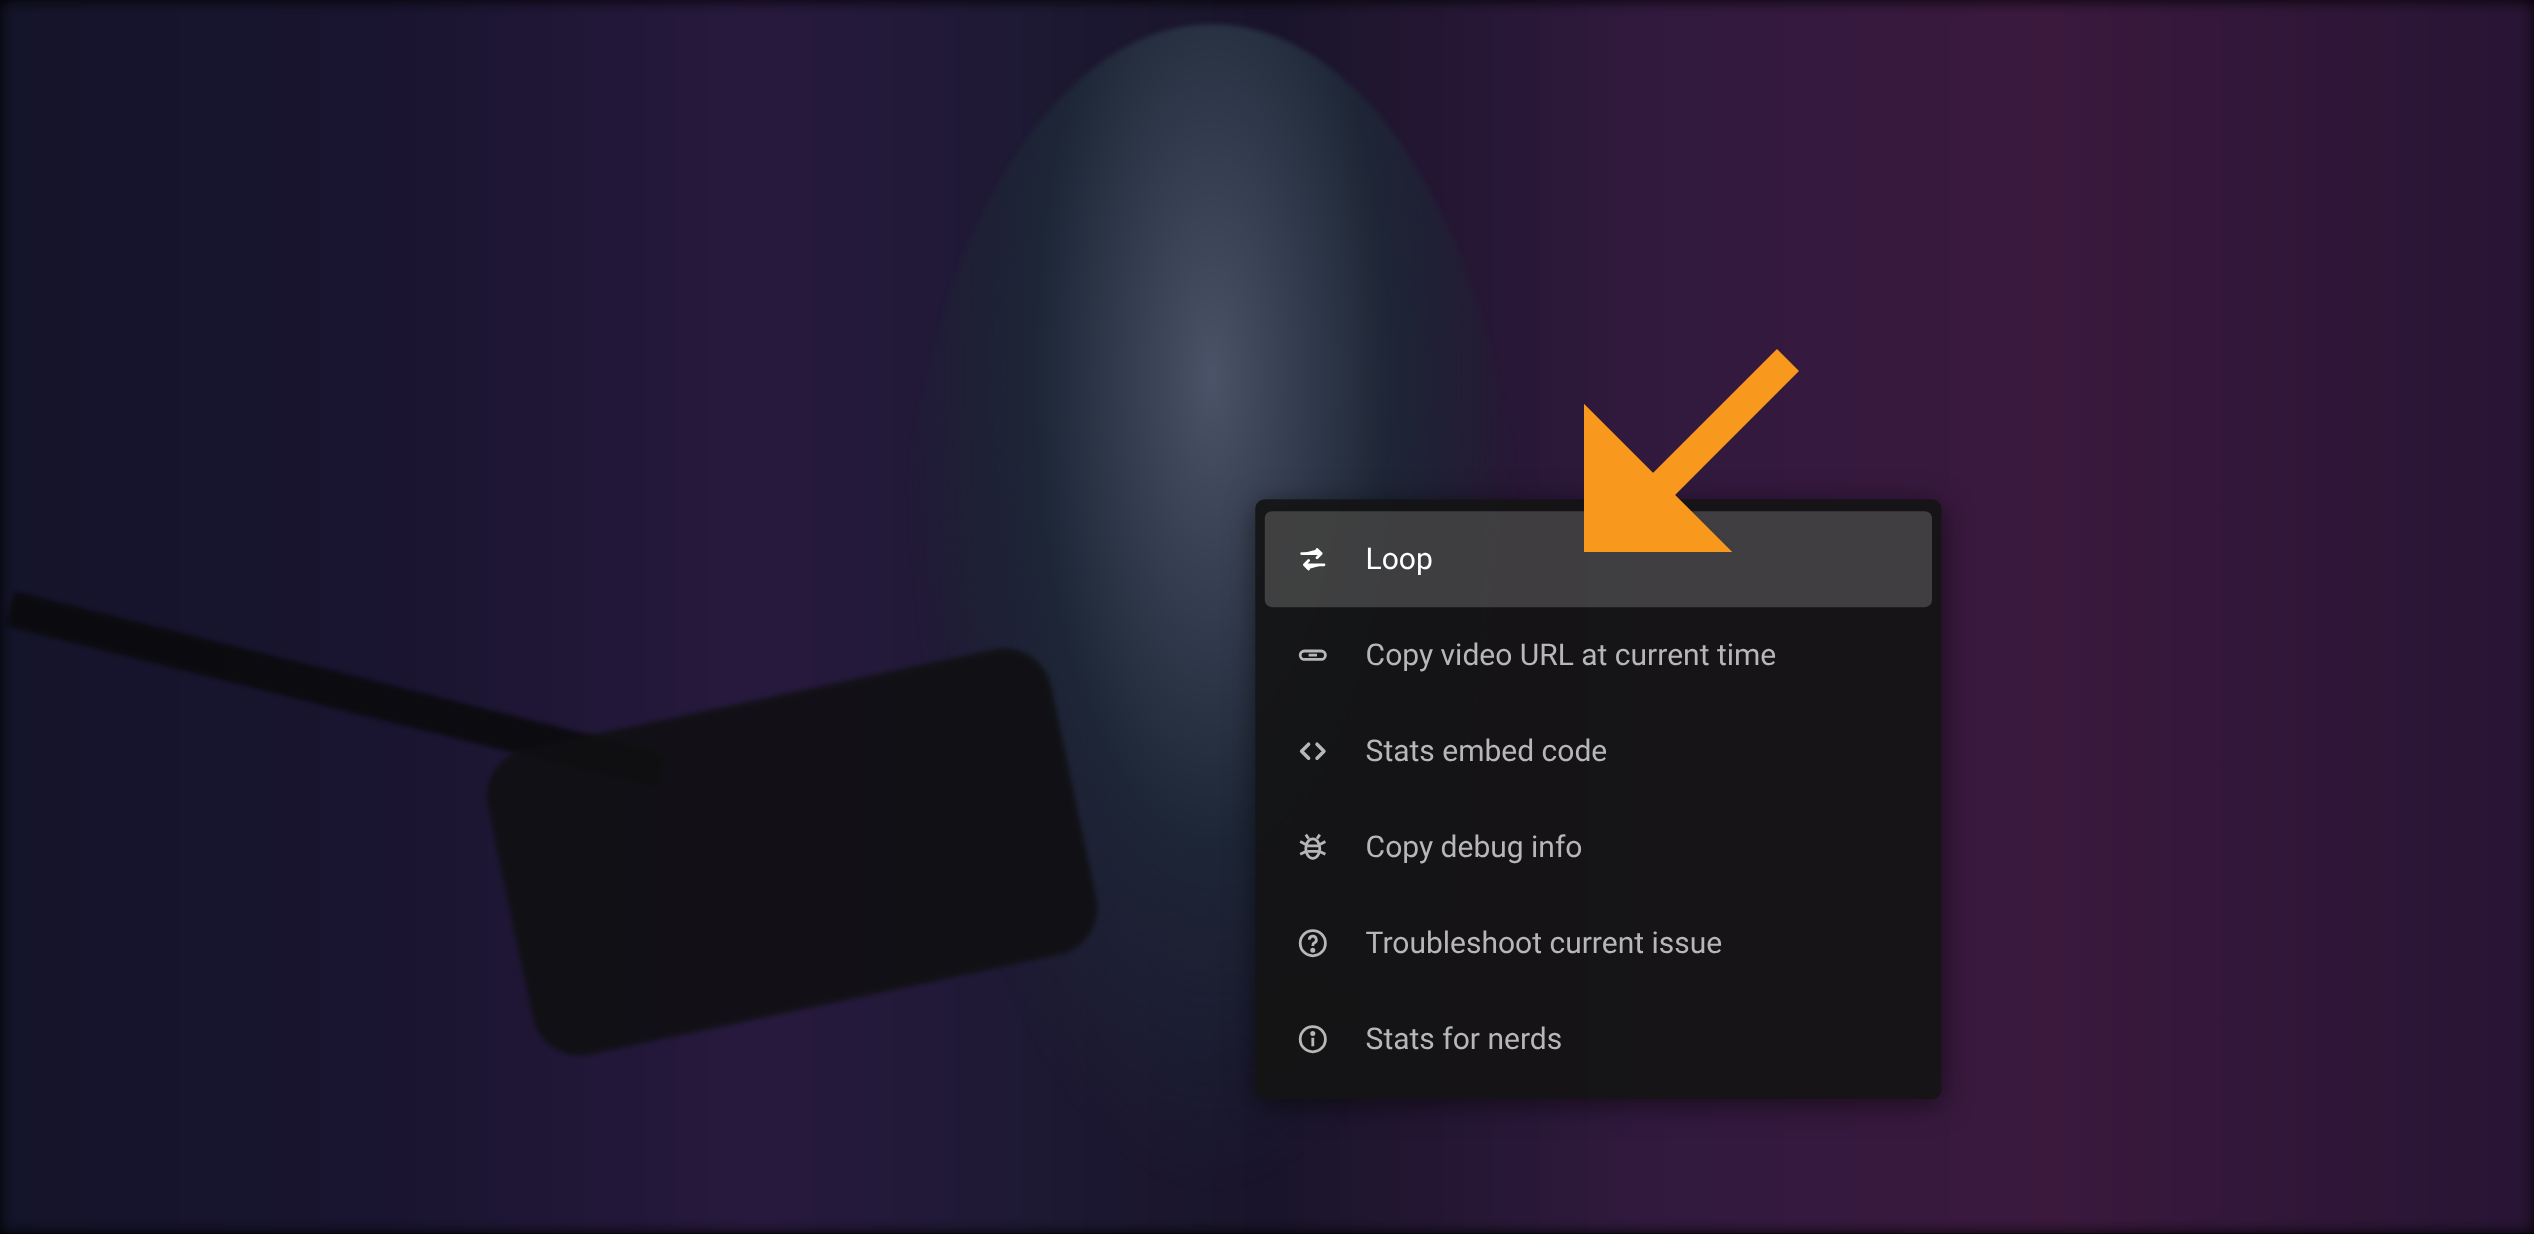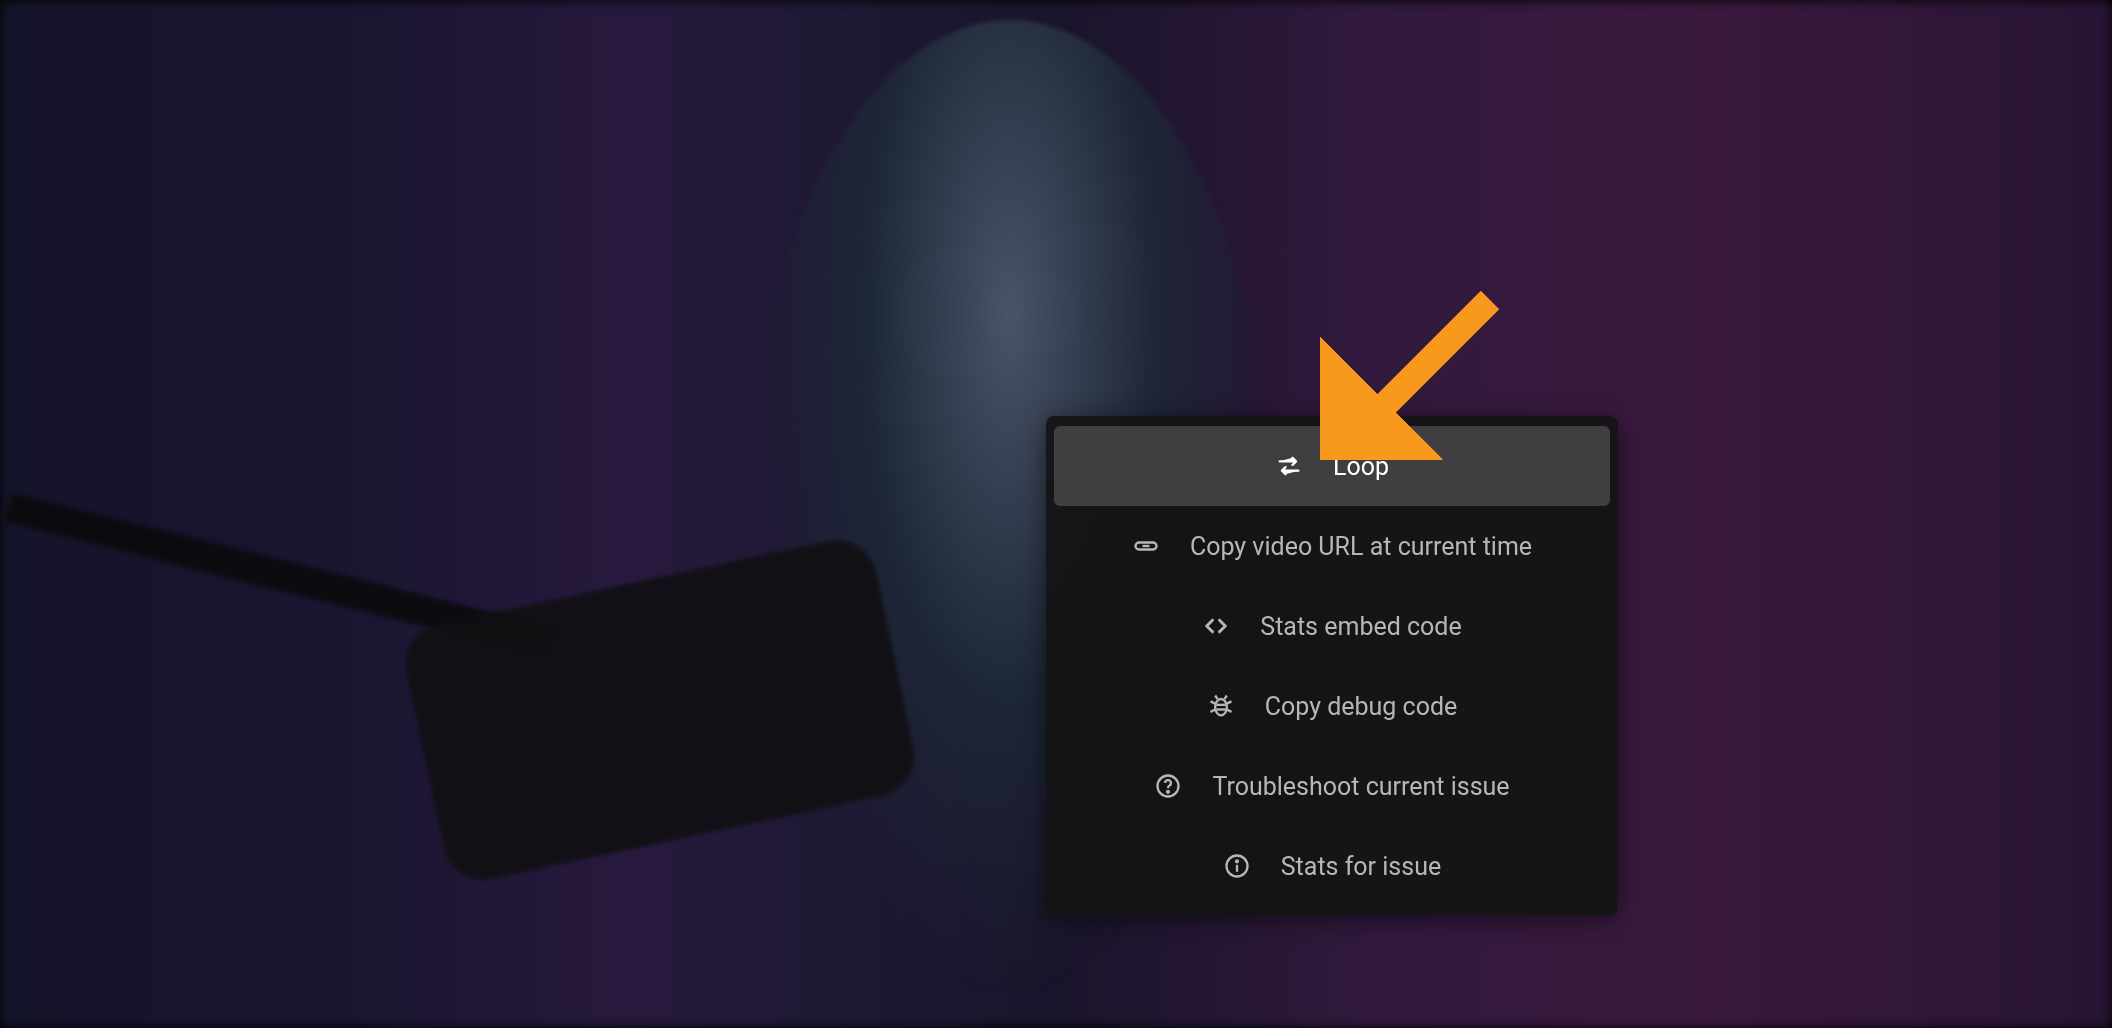--- a/index.html
+++ b/index.html
@@ -67,21 +67,20 @@
     .menu-item {
       display: flex;
       align-items: center;
       height: 80px;
       padding: 0 26px;
       color: #b7b7b7;
       font-size: 25px;
       cursor: pointer;
       border-radius: 6px;
       margin: 0 8px;
-      justify-content: center;
     }
     .menu-item.highlighted {
       background: rgba(255,255,255,0.18);
       color: #ffffff;
     }
     .menu-item .icon-slot {
       width: 28px;
       height: 28px;
       margin-right: 30px;
       display: flex;
@@ -150,21 +149,21 @@
         <line x1="7" y1="10" x2="3" y2="8"></line>
         <line x1="17" y1="10" x2="21" y2="8"></line>
         <line x1="7" y1="15" x2="3" y2="17"></line>
         <line x1="17" y1="15" x2="21" y2="17"></line>
         <line x1="9" y1="6" x2="7" y2="3"></line>
         <line x1="15" y1="6" x2="17" y2="3"></line>
         <line x1="8" y1="11" x2="16" y2="11"></line>
         <line x1="8" y1="15" x2="16" y2="15"></line>
       </svg>
     </span>
-    <span class="label">Copy debug code</span>
+    <span class="label">Copy debug info</span>
   </div>
 
   <div class="menu-item">
     <span class="icon-slot">
       <svg viewBox="0 0 24 24" fill="none" stroke="#b7b7b7" stroke-width="2">
         <circle cx="12" cy="12" r="9"></circle>
         <path d="M9.5 9.5 a2.5 2.5 0 1 1 3.5 2.3 c-1 .4-1 1.2-1 2.2"></path>
         <circle cx="12" cy="17" r="0.8" fill="#b7b7b7"></circle>
       </svg>
     </span>
@@ -172,21 +171,21 @@
   </div>
 
   <div class="menu-item">
     <span class="icon-slot">
       <svg viewBox="0 0 24 24" fill="none" stroke="#b7b7b7" stroke-width="2">
         <circle cx="12" cy="12" r="9"></circle>
         <circle cx="12" cy="8" r="0.8" fill="#b7b7b7"></circle>
         <line x1="12" y1="11" x2="12" y2="17"></line>
       </svg>
     </span>
-    <span class="label">Stats for issue</span>
+    <span class="label">Stats for nerds</span>
   </div>
 
 </div>
 
 <svg class="arrow-anno" viewBox="0 0 200 180">
   <defs>
     <marker id="ah" markerWidth="12" markerHeight="12" refX="2" refY="6" orient="auto">
       <polygon points="0 0, 12 6, 0 12" fill="#f8981d"></polygon>
     </marker>
   </defs>

